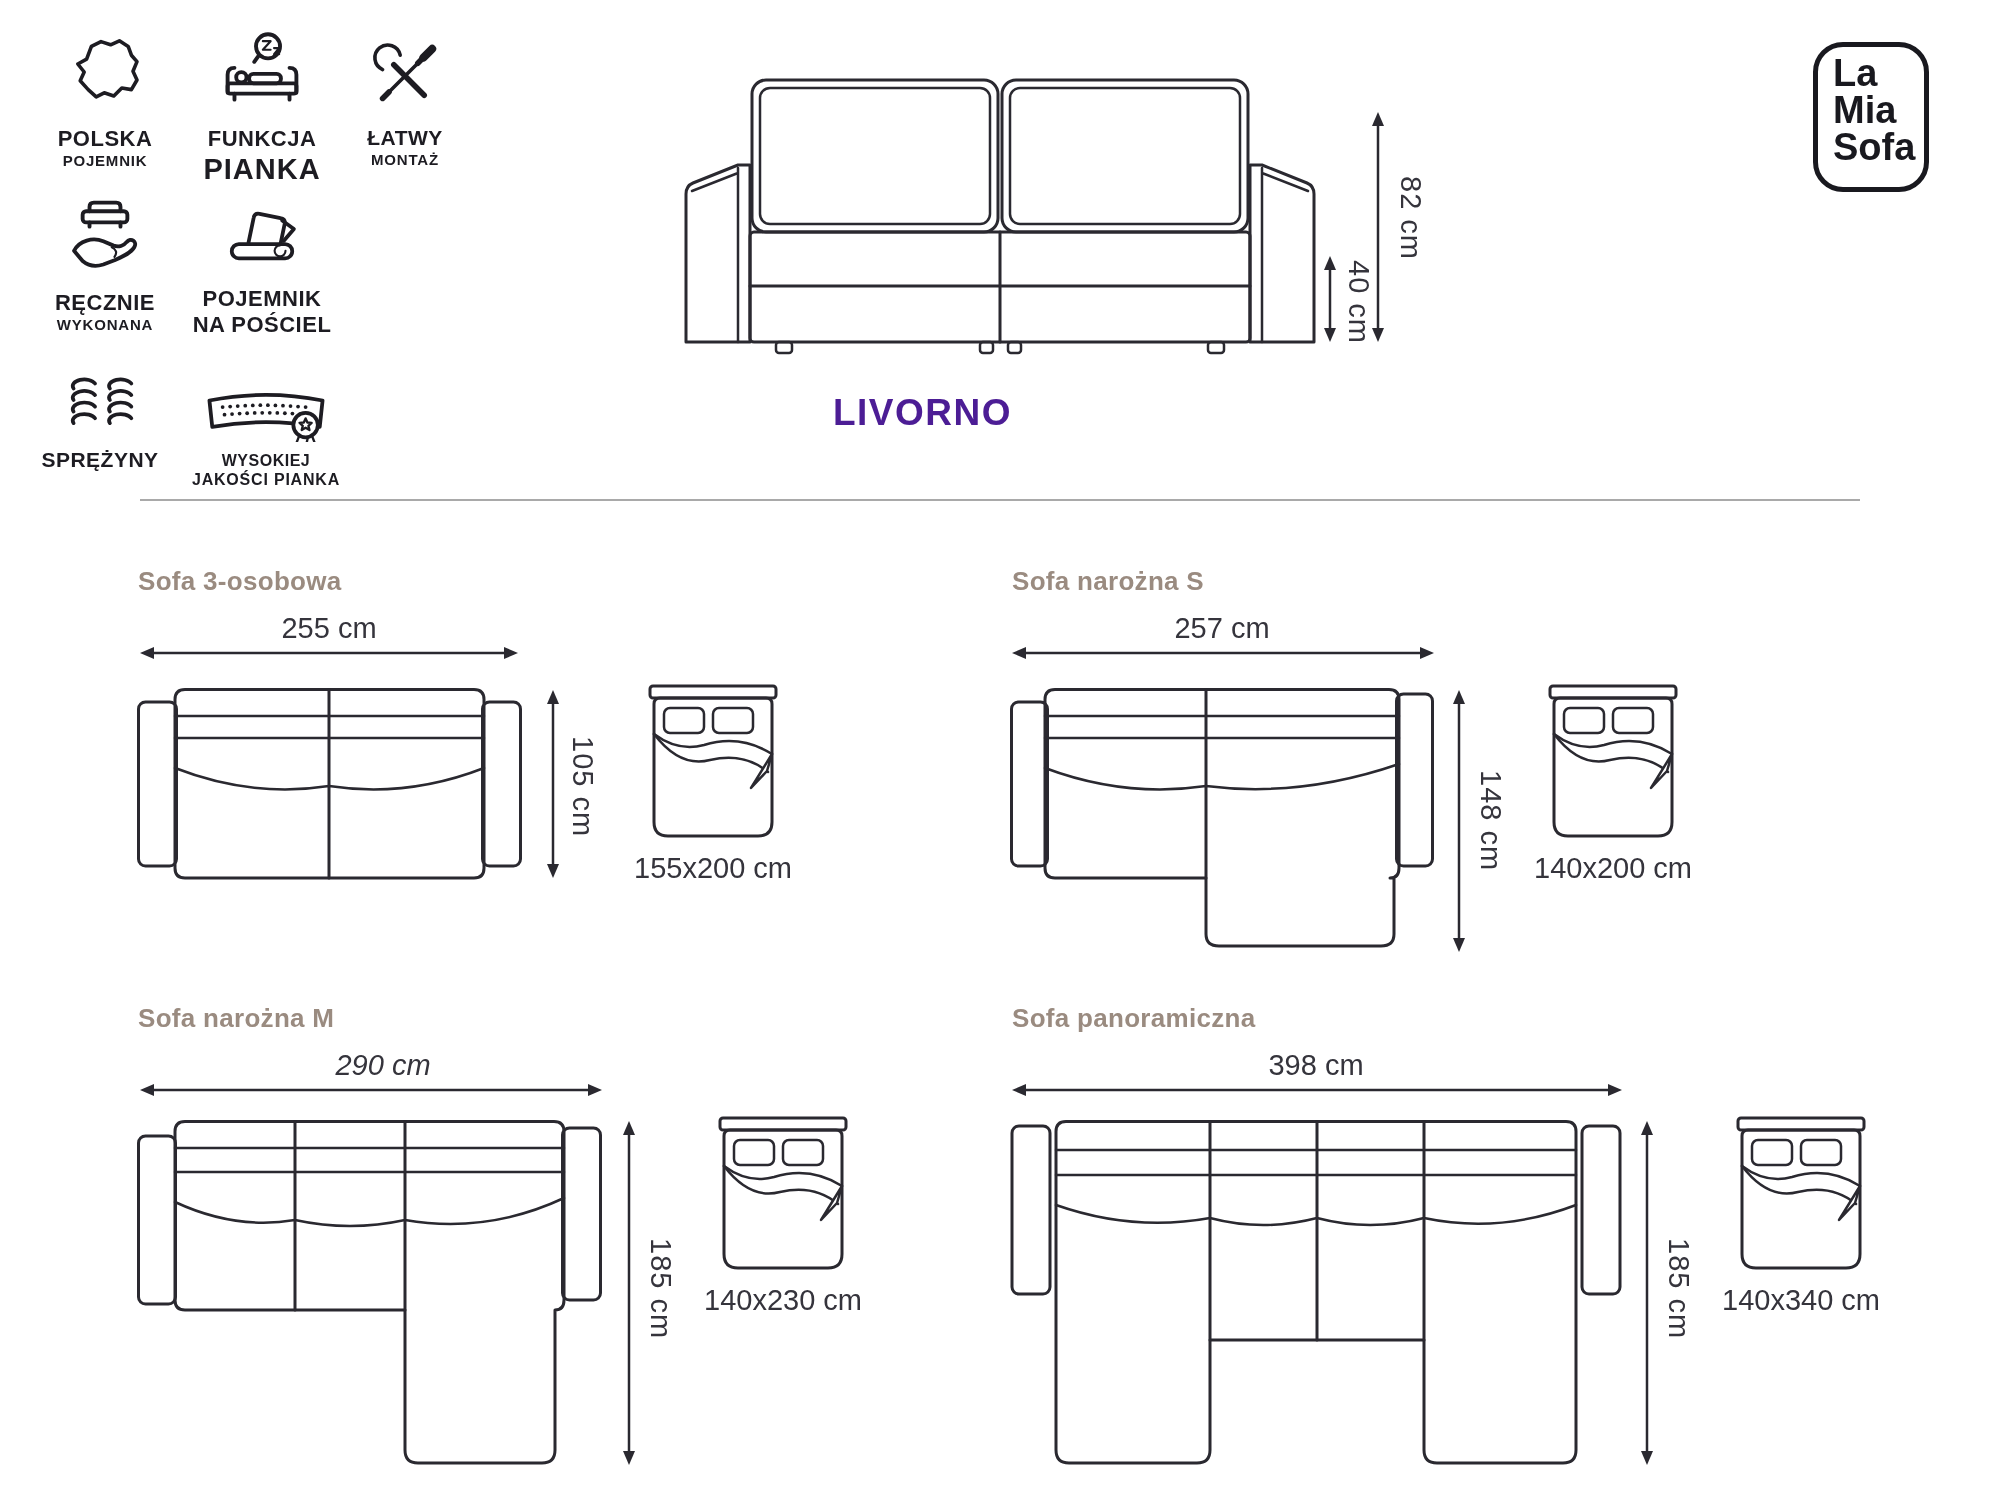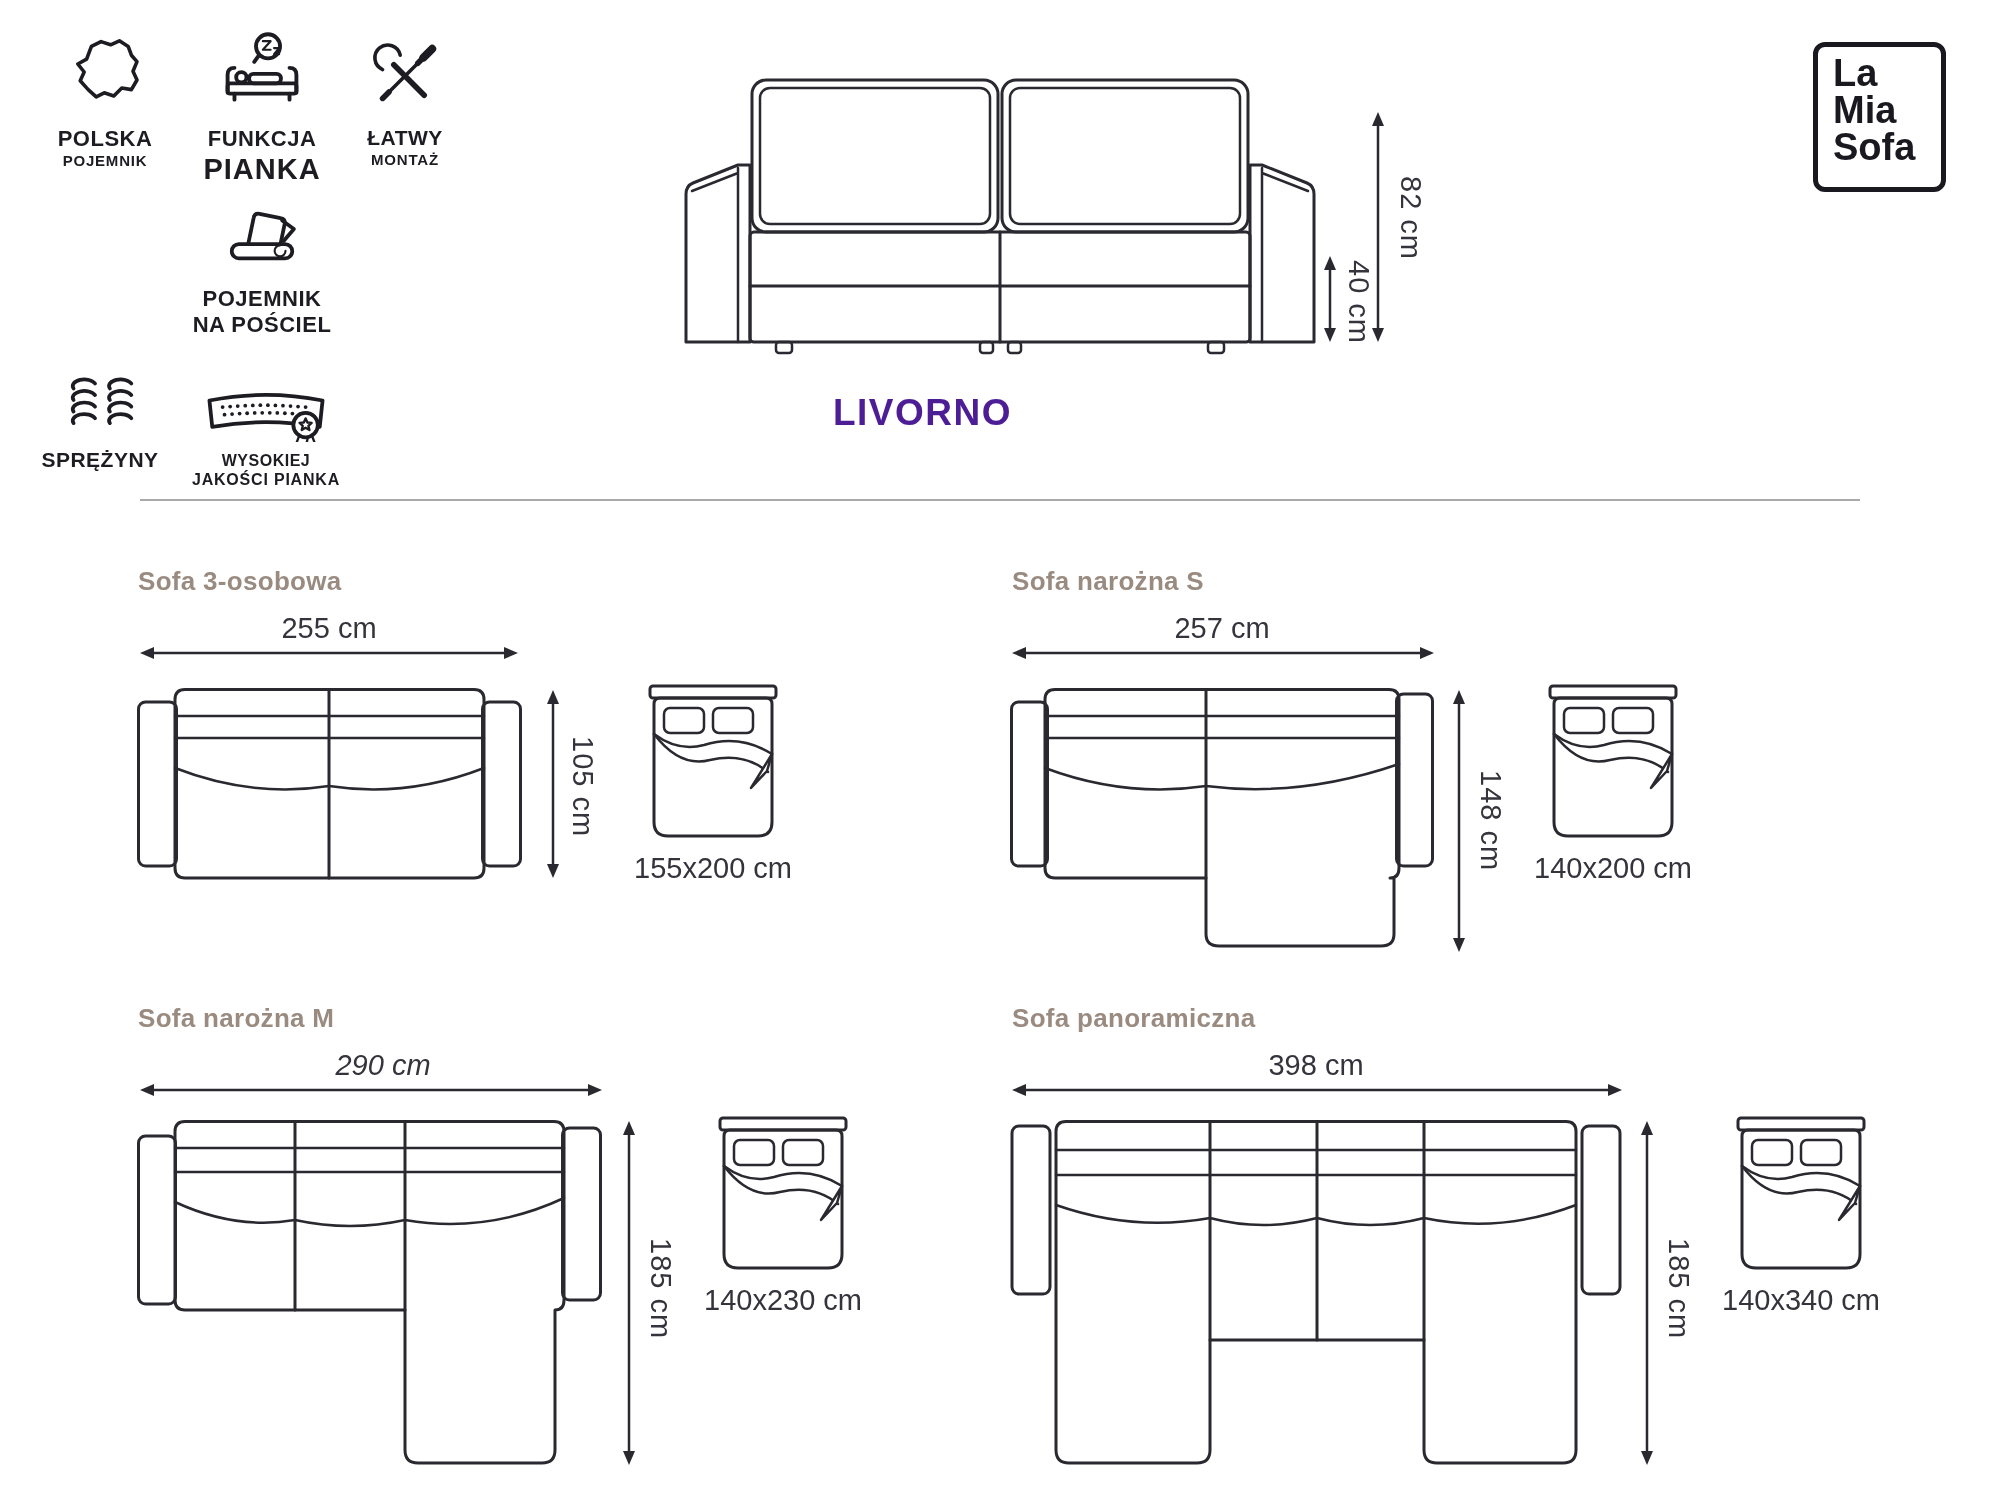--- a/index.html
+++ b/index.html
@@ -27,22 +27,22 @@
   .feature .l2 { font-weight:700; font-size:15px; letter-spacing:0.8px; line-height:1.3; }
   .feature.f2 .l2 { font-size:29px; letter-spacing:1px; }
   .feature.f3 .l1 { font-size:21px; }
   .feature.f5 .l2 { font-size:22px; letter-spacing:0.5px; }
   .feature.f6 .l1 { font-size:21px; }
   .feature.f7 { width:180px; }
   .feature.f7 .l1, .feature.f7 .l2 { font-size:16px; }
 
   
   .product-title { position:absolute; width:240px; text-align:right; font-size:37px; font-weight:700; letter-spacing:1.5px; color:#4c1d95; }
-  .logo { position:absolute; box-sizing:border-box; width:133px; height:150px;
-          border:5px solid #19191f; border-radius:12px; padding:8px 12px 0 15px;
+  .logo { position:absolute; box-sizing:border-box; width:116px; height:150px;
+          border:5px solid #19191f; border-radius:30px; padding:8px 12px 0 15px;
           font-weight:700; font-size:38px; line-height:0.98; color:#19191f; }
   .divider { position:absolute; height:2px; background:#a9a9a9; }
 
   
   .variant-title { position:absolute; font-size:26px; font-weight:700; color:#9a8b80; letter-spacing:0.3px; }
   .dim-label { position:absolute; width:200px; text-align:center; font-size:29px; color:#35343c; }
   .vdim-label { position:absolute; writing-mode:vertical-rl; font-size:29px; color:#35343c; letter-spacing:1px; }
   .bed-label { position:absolute; width:240px; text-align:center; font-size:29px; color:#35343c; }
 </style>
 </head>
@@ -87,20 +87,33 @@
       <path class="thick" d="M73,27 L66,34"></path>
       <path d="M66,34 L30,70"></path>
       <path class="thick" d="M30,70 L22,78"></path>
     </svg>
     <div class="lines">
       <div class="l1">ŁATWY</div>
       <div class="l2">MONTAŻ</div>
     </div>
   </div>
 
+  <div class="feature f4 abs" style="left:30px; top:194px;">
+    <svg class="icon-art" width="92" height="86" viewBox="0 0 100 100">
+      <path d="M32,20 v-5 q0,-5 5,-5 h26 q5,0 5,5 v5"></path>
+      <rect x="24" y="20" width="52" height="13" rx="4"></rect>
+      <path d="M32,33 v5 M68,33 v5"></path>
+      <path d="M14,66 C20,54 36,50 48,55 L60,60 C66,62 72,60 75,56 C80,50 88,55 84,62 C80,69 70,73 61,77 L48,82 C39,85 30,83 24,78 Z"></path>
+      <path class="thin" d="M58,62 Q66,66 61,73"></path>
+    </svg>
+    <div class="lines">
+      <div class="l1">RĘCZNIE</div>
+      <div class="l2">WYKONANA</div>
+    </div>
+  </div>
 
   <div class="feature f5 abs" style="left:187px; top:192px;">
     <svg class="icon-art" width="92" height="84" viewBox="0 0 100 100">
       <path d="M34,60 L40,31 Q41,25 47,26 L72,31 Q78,32 77,38 L72,62"></path>
       <path d="M74,34 L88,44 L76,58"></path>
       <rect x="14" y="62" width="72" height="17" rx="8.5"></rect>
       <path class="thin" d="M78,70 a6.5,6.5 0 1 1 -6.5,-6.5"></path>
     </svg>
     <div class="lines">
       <div class="l1">POJEMNIK</div>

